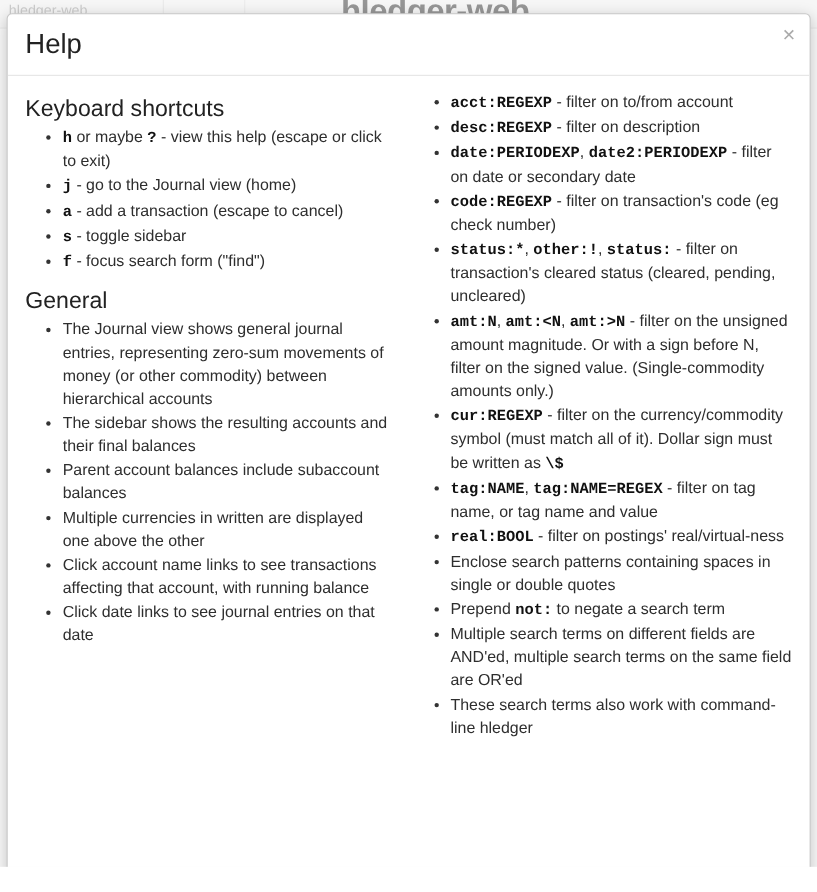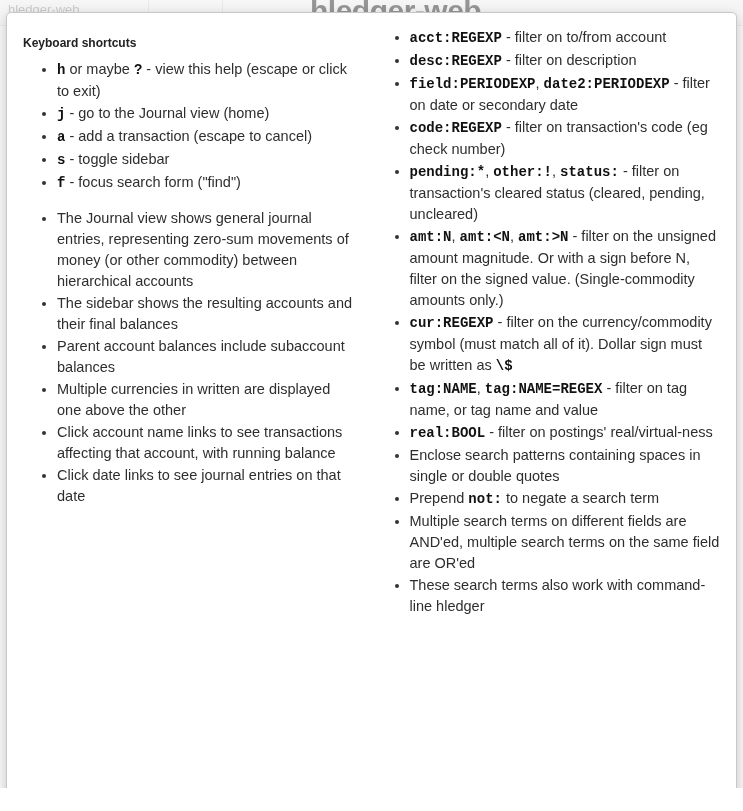--- a/index.html
+++ b/index.html
@@ -107,22 +107,22 @@
     display: flex;
     padding: 14px 16px 10px 16px;
     gap: 0;
   }
   .col {
     width: 50%;
   }
   .col-left { padding-right: 16px; }
   .col-right { padding-left: 4px; }
   h4.section {
-    font-size: 12px;
-    font-weight: bold;
+    font-size: 21px;
+    font-weight: normal;
     color: #222;
     margin: 6px 0 6px 0;
     line-height: 20px;
   }
   ul.helplist {
     margin: 0 0 14px 0;
     padding-left: 34px;
     list-style-type: disc;
   }
   ul.helplist li {
@@ -149,50 +149,55 @@
       <span class="bg-brand">hledger-web</span>
       <div class="bg-divider" style="left:148px;"></div>
       <div class="bg-divider" style="left:222px;"></div>
     </div>
     <div class="bg-heading">hledger-web</div>
   </div>
 
   <div class="overlay"></div>
 
   <div class="modal">
+    <div class="modal-header">
+      <h3 class="modal-title">Help</h3>
+      <button class="close-btn">×</button>
+    </div>
 
     <div class="modal-body">
 
       <div class="col col-left">
         <h4 class="section">Keyboard shortcuts</h4>
         <ul class="helplist">
             <li><code>h</code> or maybe <code>?</code> - view this help (escape or click to exit)</li>
             <li><code>j</code> - go to the Journal view (home)</li>
             <li><code>a</code> - add a transaction (escape to cancel)</li>
             <li><code>s</code> - toggle sidebar</li>
             <li><code>f</code> - focus search form ("find")</li>
           </ul>
 
+        <h4 class="section">General</h4>
         <ul class="helplist">
             <li>The Journal view shows general journal entries, representing zero-sum movements of money (or other commodity) between hierarchical accounts</li>
             <li>The sidebar shows the resulting accounts and their final balances</li>
             <li>Parent account balances include subaccount balances</li>
             <li>Multiple currencies in written are displayed one above the other</li>
             <li>Click account name links to see transactions affecting that account, with running balance</li>
             <li>Click date links to see journal entries on that date</li>
           </ul>
       </div>
 
       <div class="col col-right">
         <ul class="helplist">
             <li><code>acct:REGEXP</code> - filter on to/from account</li>
             <li><code>desc:REGEXP</code> - filter on description</li>
-            <li><code>field:PERIODEXP</code>, <code>date2:PERIODEXP</code> - filter on date or secondary date</li>
+            <li><code>date:PERIODEXP</code>, <code>date2:PERIODEXP</code> - filter on date or secondary date</li>
             <li><code>code:REGEXP</code> - filter on transaction's code (eg check number)</li>
-            <li><code>pending:*</code>, <code>other:!</code>, <code>status:</code> - filter on transaction's cleared status (cleared, pending, uncleared)</li>
+            <li><code>status:*</code>, <code>other:!</code>, <code>status:</code> - filter on transaction's cleared status (cleared, pending, uncleared)</li>
             <li><code>amt:N</code>, <code>amt:&lt;N</code>, <code>amt:&gt;N</code> - filter on the unsigned amount magnitude. Or with a sign before N, filter on the signed value. (Single-commodity amounts only.)</li>
             <li><code>cur:REGEXP</code> - filter on the currency/commodity symbol (must match all of it). Dollar sign must be written as <code>\$</code></li>
             <li><code>tag:NAME</code>, <code>tag:NAME=REGEX</code> - filter on tag name, or tag name and value</li>
             <li><code>real:BOOL</code> - filter on postings' real/virtual-ness</li>
             <li>Enclose search patterns containing spaces in single or double quotes</li>
             <li>Prepend <code>not:</code> to negate a search term</li>
             <li>Multiple search terms on different fields are AND'ed, multiple search terms on the same field are OR'ed</li>
             <li>These search terms also work with command-line hledger</li>
           </ul>
       </div>

